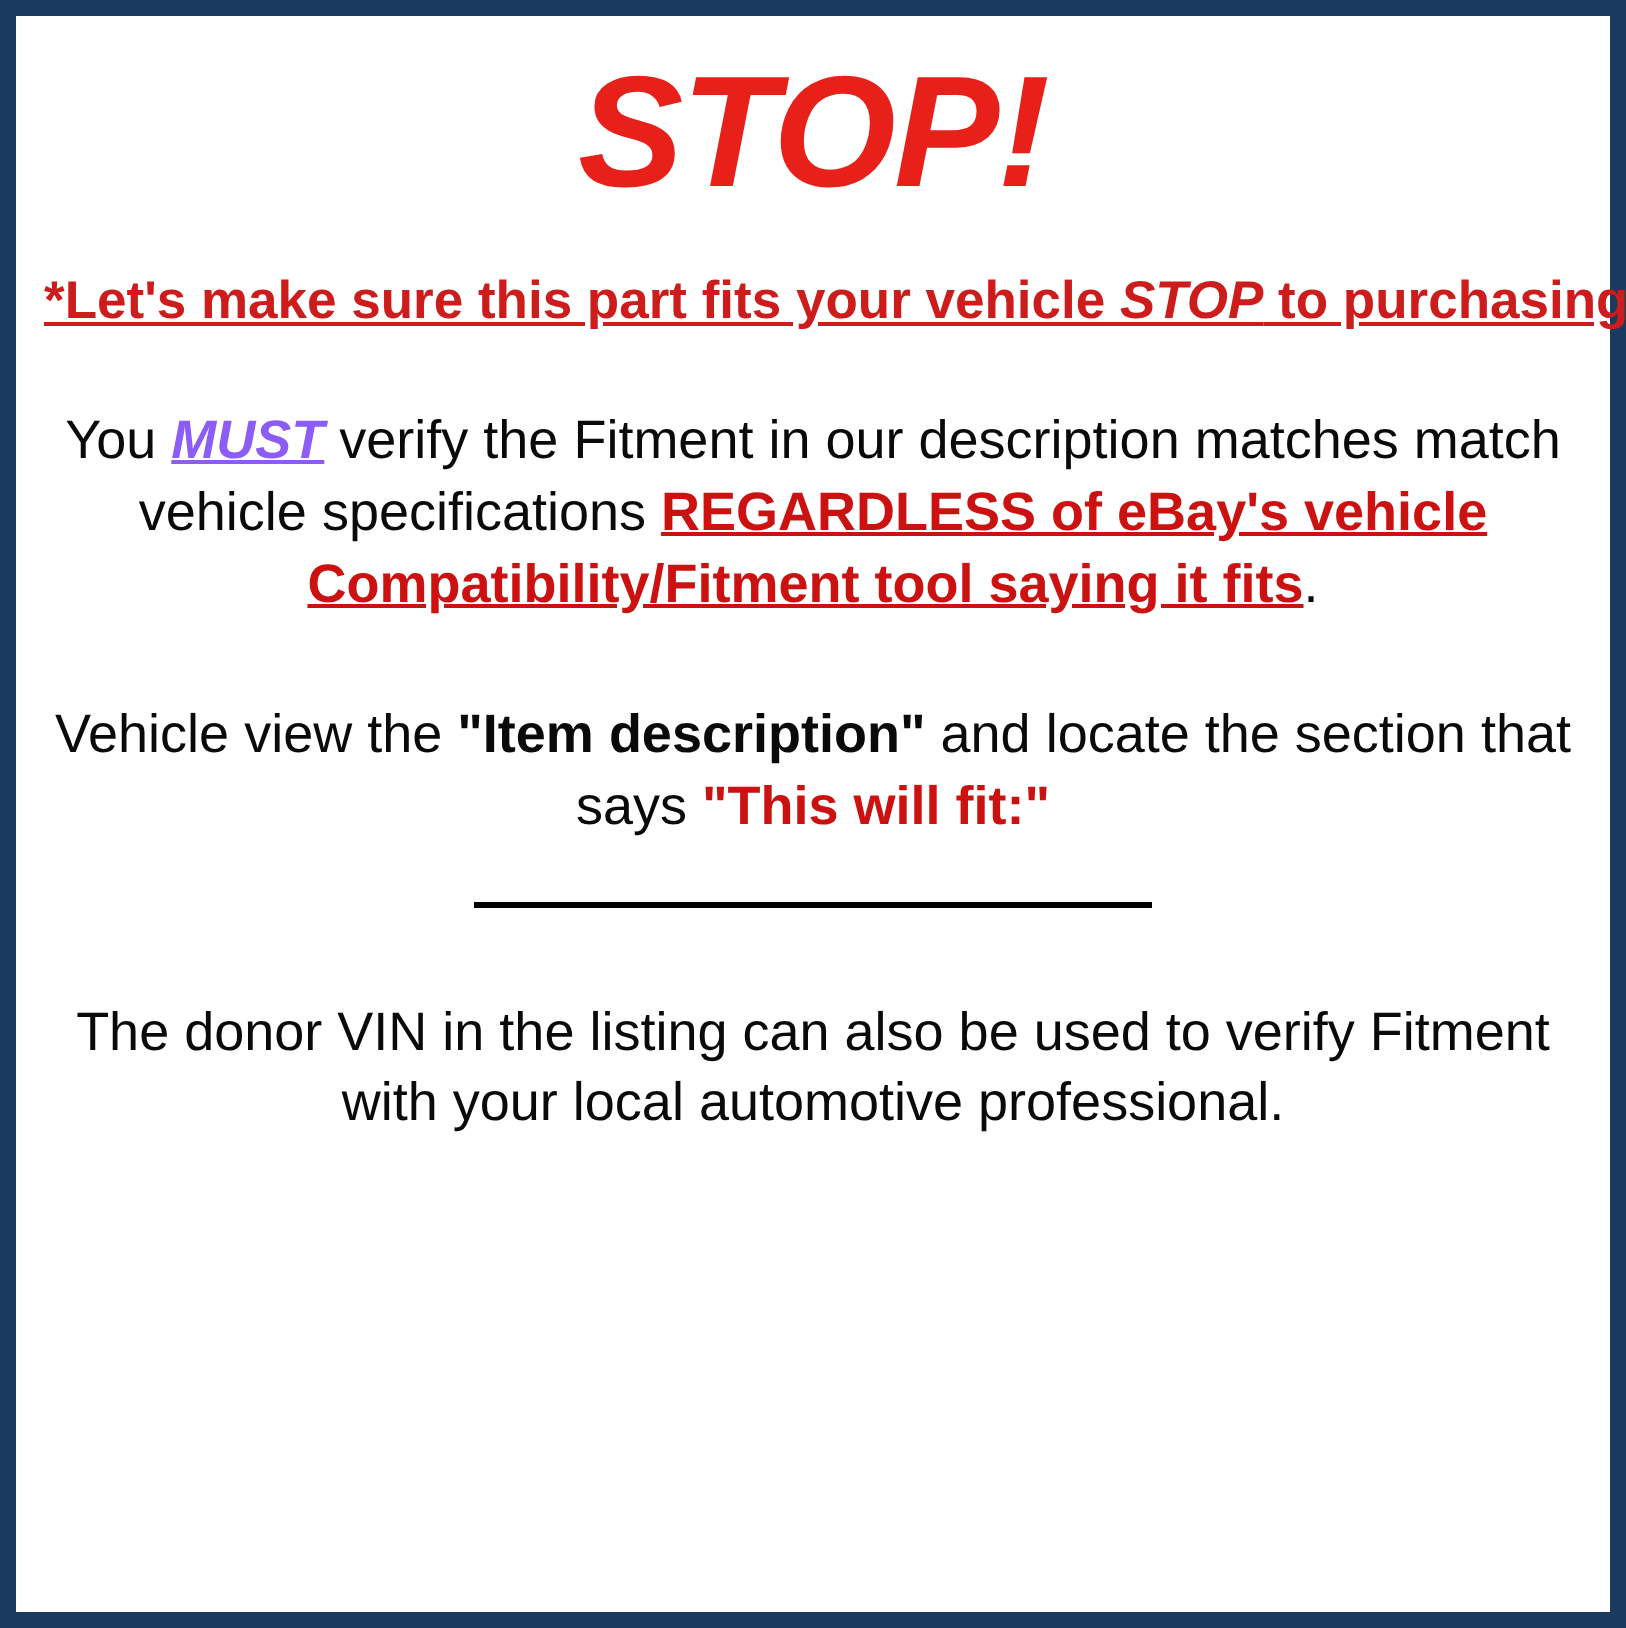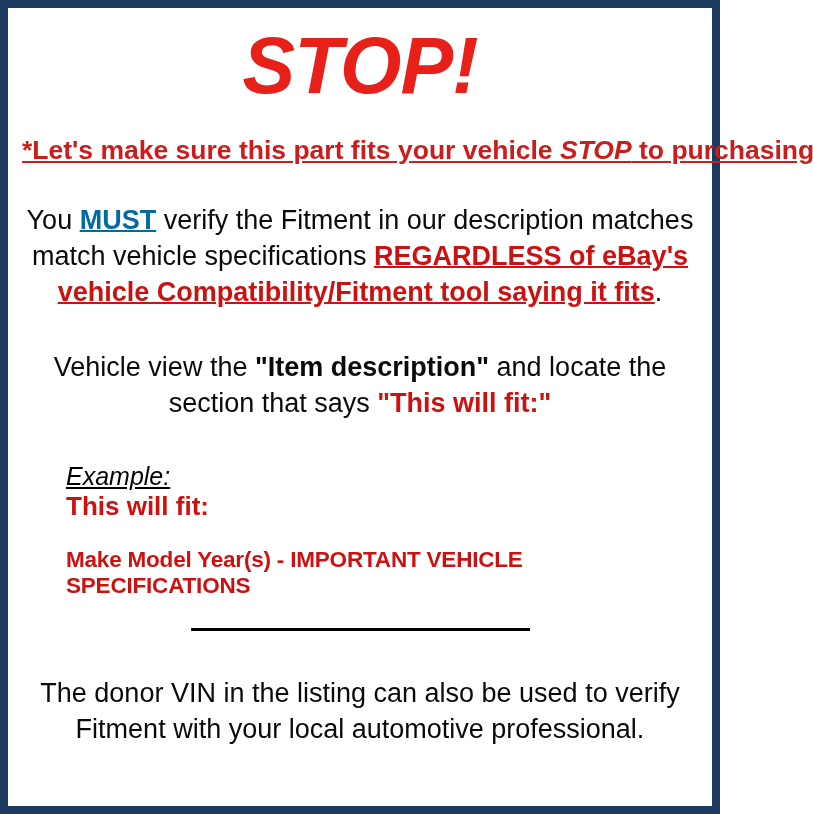--- a/index.html
+++ b/index.html
@@ -9,21 +9,21 @@
   body {
     width: 813px;
     height: 814px;
     background: #ffffff;
     font-family: "Liberation Sans", sans-serif;
     overflow: hidden;
   }
 
   #fitment-notice {
     box-sizing: border-box;
-    width: 720px;
+    width: 813px;
     height: 814px;
     border: 8px solid #1b3a5f;
     background: #ffffff;
     padding: 0;
     position: relative;
   }
 
   .inner {
     box-sizing: border-box;
     width: 100%;
@@ -67,22 +67,23 @@
     margin: 0;
     text-align: center;
   }
 
   .p-must { margin-top: 38px; }
   .p-desc { margin-top: 40px; }
   .p-confirm { margin-top: 28px; }
   .p-vin   { margin-top: 44px; }
   .red-b { color: #cc1111; font-weight: bold; }
   .redbiu {
-    color: #0369a1;
+    color: #8b5cf6;
     font-weight: bold;
+    font-style: italic;
     text-decoration: underline;
     text-underline-offset: 1px;
   }
   .redbu {
     color: #cc1111;
     font-weight: bold;
     text-decoration: underline;
     text-underline-offset: 1px;
   }
   .blk-b { font-weight: bold; color: #0a0a0a; }
@@ -142,27 +143,20 @@
     </div>
 
     <p class="para p-must">
       <span>You </span><span class="redbiu">MUST</span><span> verify the Fitment in our description matches match vehicle specifications </span><span class="redbu">REGARDLESS of eBay's vehicle Compatibility/Fitment tool saying it fits</span><span>.</span>
     </p>
 
     <p class="para p-desc">
       <span>Vehicle view the </span><span class="blk-b">"Item description"</span><span> and locate the section that says </span><span class="red-b">"This will fit:"</span>
     </p>
 
-    <div class="example-block">
-      <div>
-        <span class="example-label">Example:</span>
-      </div>
-      <div class="will-fit">This will fit:</div>
-      <div class="spec-line">Make Model Year(s) - IMPORTANT VEHICLE SPECIFICATIONS</div>
-    </div>
 
     <div class="divider-wrap">
       <span class="divider"></span>
     </div>
 
 
     <p class="para p-vin">The donor VIN in the listing can also be used to verify Fitment with your local automotive professional.</p>
 
   </div>
 </div>

